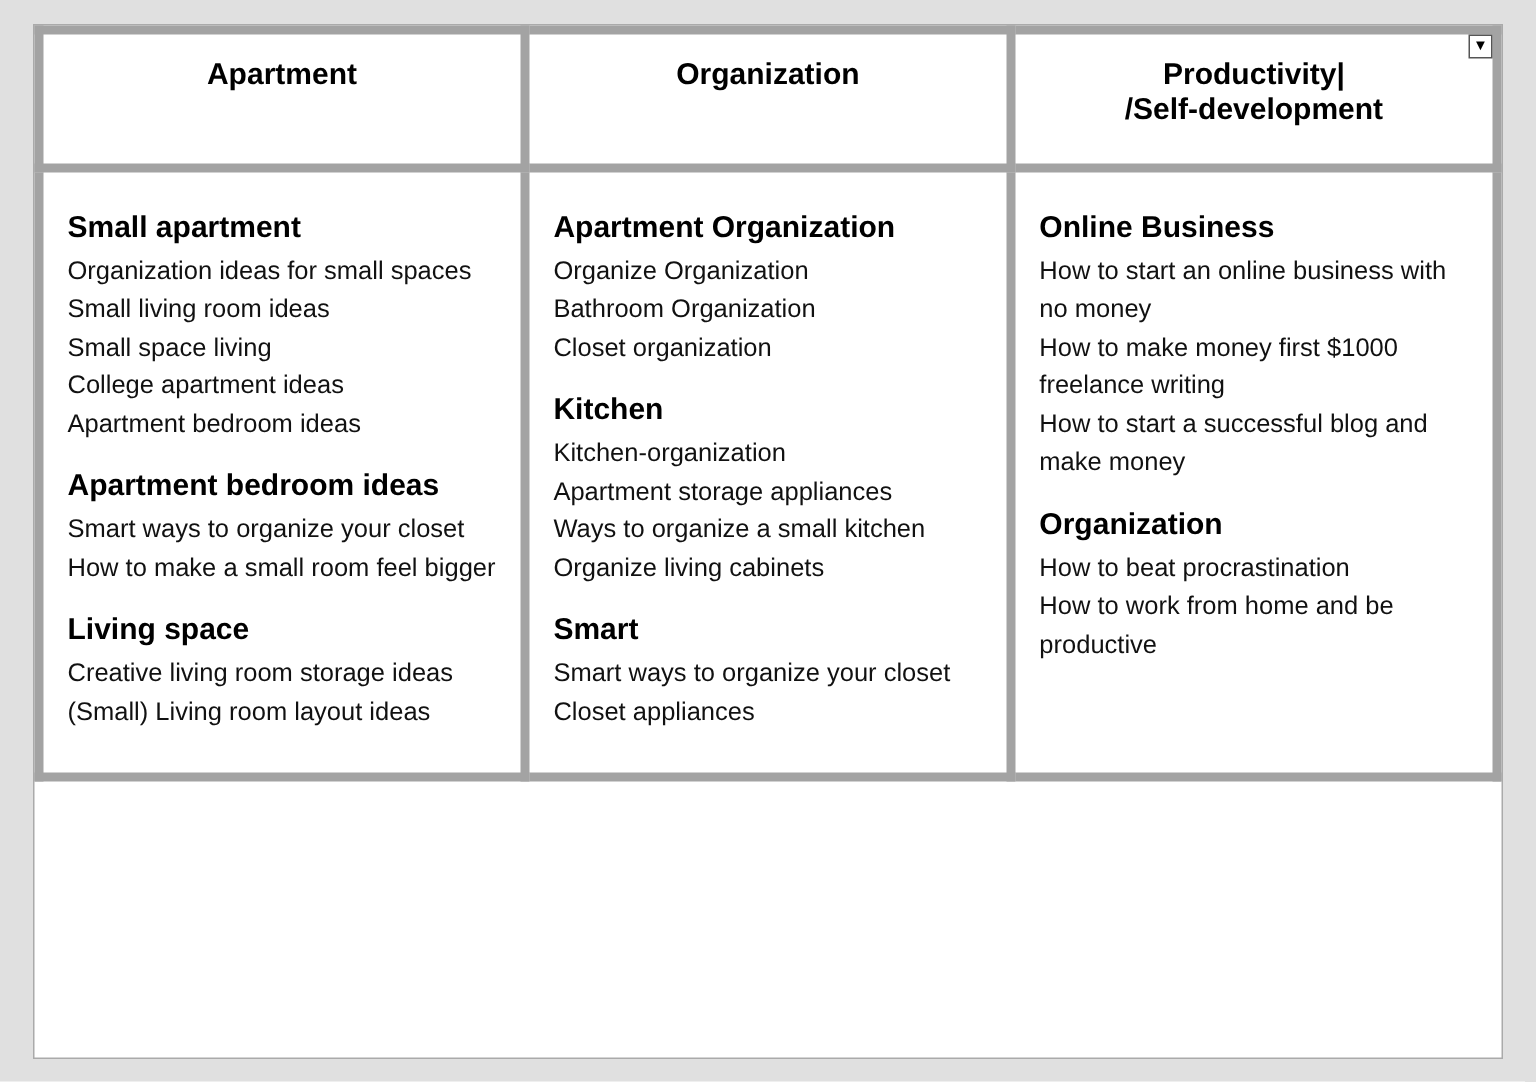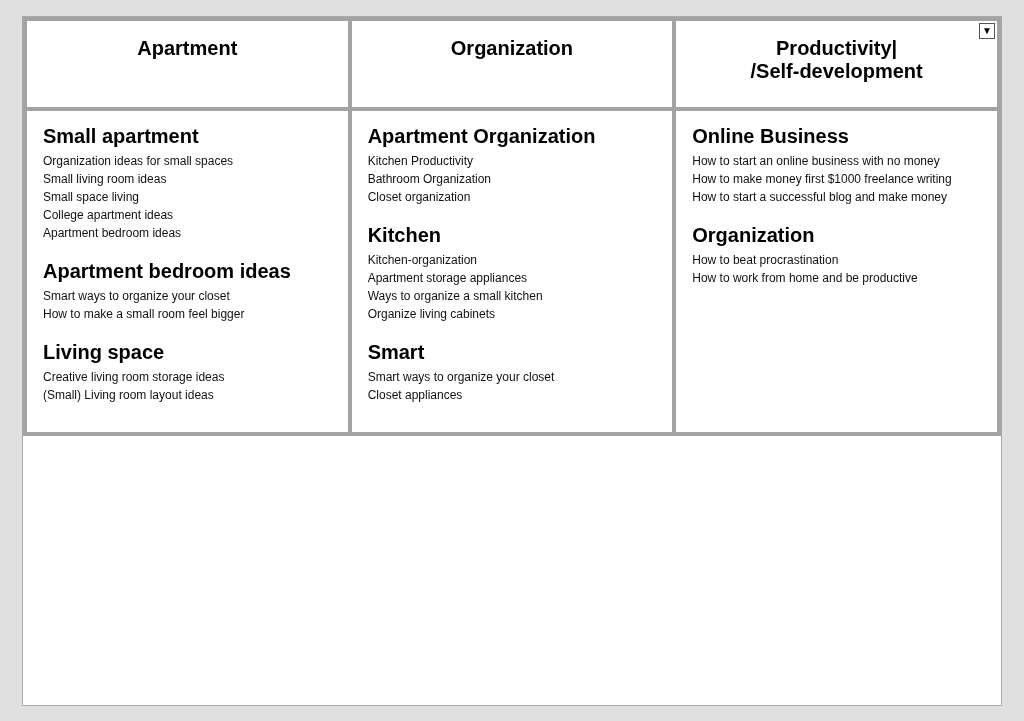--- a/index.html
+++ b/index.html
@@ -39,21 +39,21 @@
       cursor: pointer;
     }
 
     .table {
       width: 100%;
       border-collapse: collapse;
       height: 100%;
     }
 
     .table th, .table td {
-      border: 4px solid #a3a3a3;
+      border: 6px solid #a3a3a3;
       vertical-align: top;
       padding: 14px 16px;
     }
 
     .table th {
       font-size: 20px;
       font-weight: bold;
       padding: 16px 16px 24px 16px;
       vertical-align: top;
     }
@@ -63,30 +63,30 @@
     .col-productivity { width: 33.34%; }
 
     .section-heading {
       font-size: 20px;
       font-weight: bold;
       margin-bottom: 4px;
       margin-top: 10px;
     }
 
     .section-heading:first-child {
-      margin-top: 0;
+      margin-top: 12px;
     }
 
     .section-items {
       list-style: none;
       margin-bottom: 14px;
     }
 
     .section-items li {
-      font-size: 12px;
+      font-size: 17px;
       line-height: 1.5;
       color: #111;
     }
 
     .sub-section {
       margin-bottom: 18px;
     }
 
     .sub-section:last-child {
       margin-bottom: 0;
@@ -139,21 +139,21 @@
                   <li>(Small) Living room layout ideas</li>
                 </ul>
               </div>
             </div>
           </td>
         <td class="col-organization" id="cell-organization">
             <div>
               <div class="sub-section">
                 <div class="section-heading">Apartment Organization</div>
                 <ul class="section-items">
-                  <li>Kitchen Productivity</li>
+                  <li>Organize Organization</li>
                   <li>Bathroom Organization</li>
                   <li>Closet organization</li>
                 </ul>
               </div>
               <div class="sub-section">
                 <div class="section-heading">Kitchen</div>
                 <ul class="section-items">
                   <li>Kitchen-organization</li>
                   <li>Apartment storage appliances</li>
                   <li>Ways to organize a small kitchen</li>

